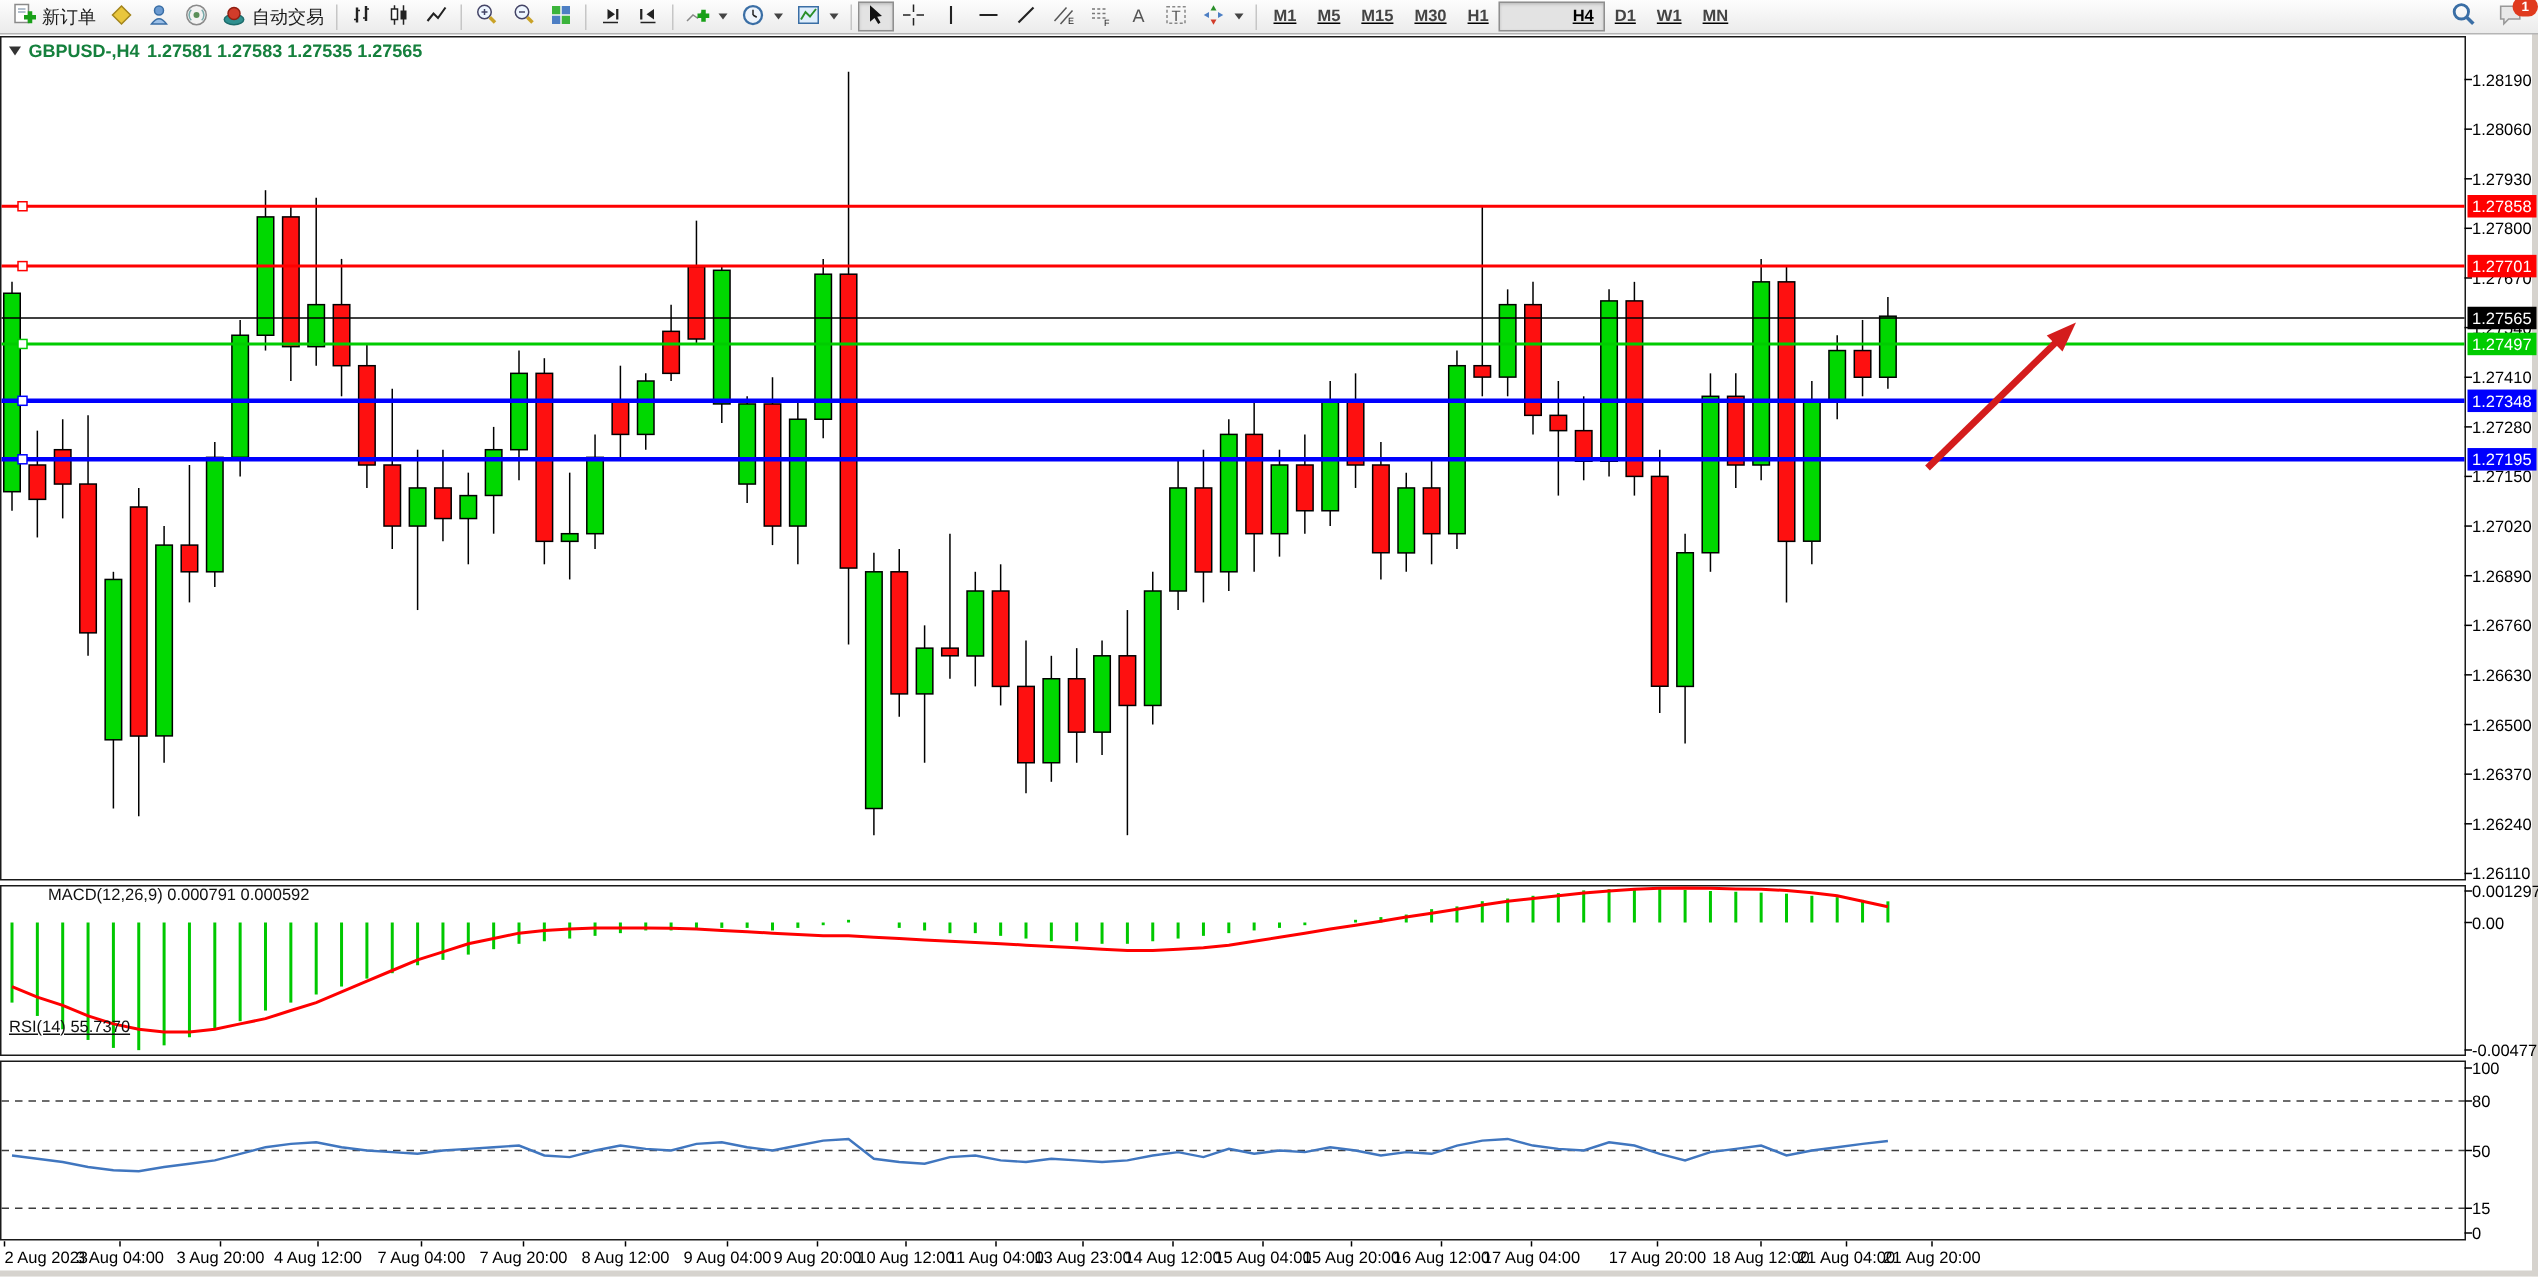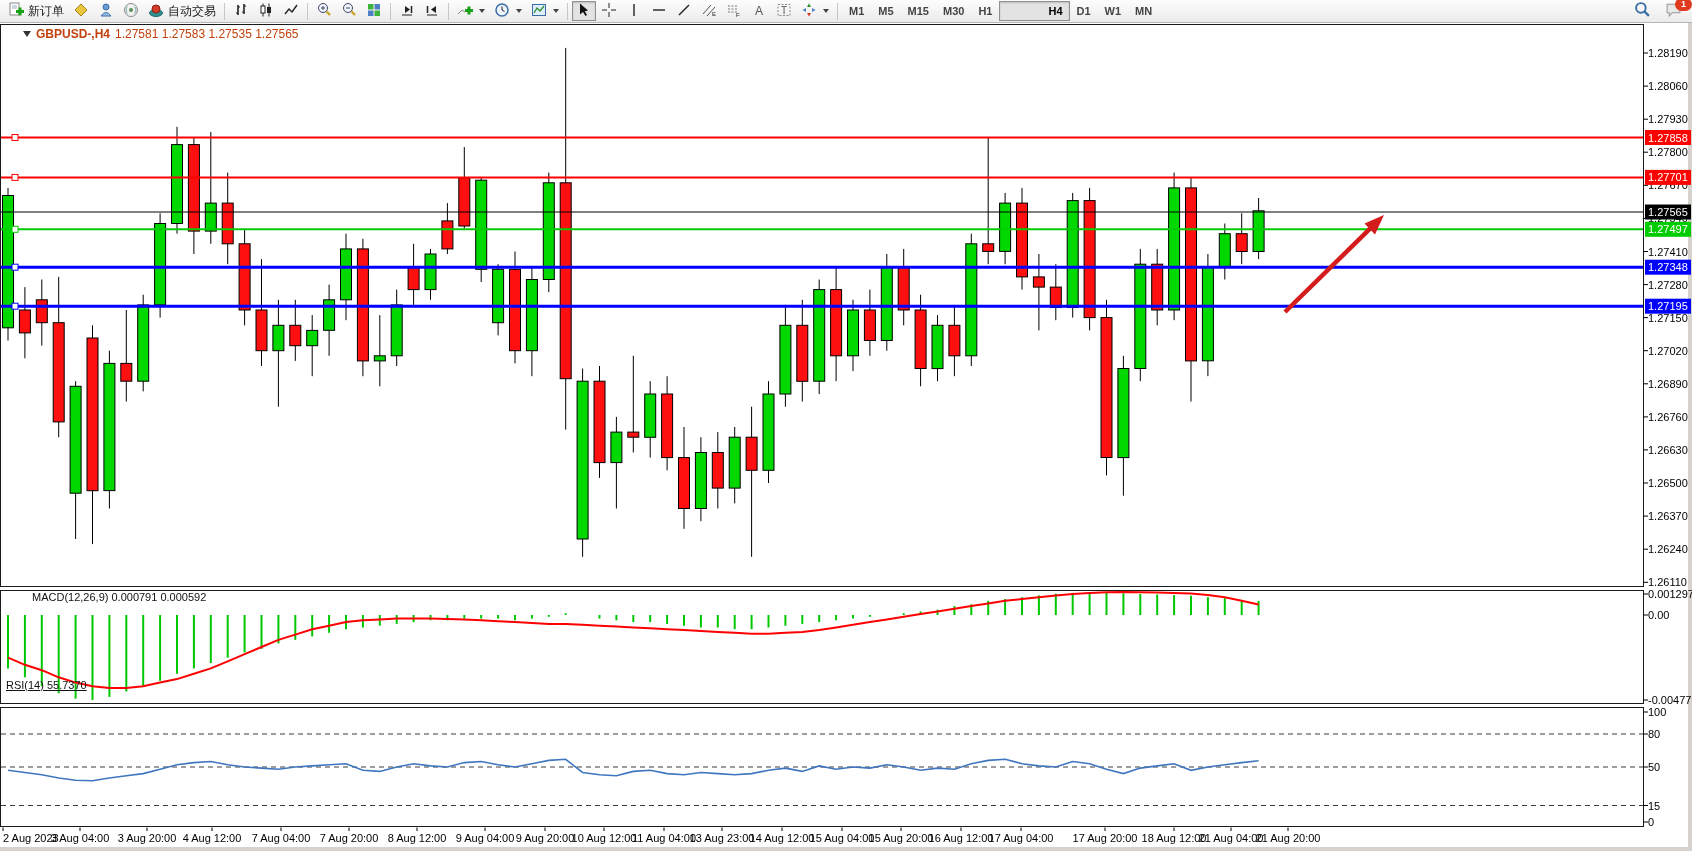--- a/index.html
+++ b/index.html
@@ -15,22 +15,22 @@
   .sep{width:1px;height:17px;background:#c6c6c6;margin:0 3px;}
   .caret{width:0;height:0;border-left:3px solid transparent;border-right:3px solid transparent;
          border-top:4px solid #444;margin-left:2px;}
   .tf-btn{font:bold 11px "Liberation Sans",sans-serif;color:#444;height:20px;padding:0 6px;
           border:1px solid transparent;background:transparent;}
   .tf-btn.active{border:1px solid #8f8f8f;background:#e3e3e3;box-shadow:inset 0 1px 2px #bdbdbd;color:#000;padding-left:48px;}
   .tb-right{margin-left:auto;display:flex;align-items:center;gap:6px;padding-right:2px;}
   .chat-wrap{position:relative;}
   .chat-badge{position:absolute;top:-4px;right:-7px;min-width:13px;height:13px;border-radius:7px;
           background:#e03a1e;color:#fff;font:bold 9px/13px "Liberation Sans",sans-serif;text-align:center;padding:0 2px;}
-  .chart-title{position:absolute;left:23px;top:27px;z-index:4;display:flex;align-items:center;gap:5px;
-          font:bold 12px "Liberation Sans",sans-serif;color:#c2410c;}
+  .chart-title{position:absolute;left:6px;top:27px;z-index:4;display:flex;align-items:center;gap:5px;
+          font:bold 12px "Liberation Sans",sans-serif;color:#15803d;}
   .collapse-tri{width:0;height:0;border-left:4px solid transparent;border-right:4px solid transparent;
           border-top:6px solid #333;}
   .pane-label{position:absolute;z-index:4;font:11px "Liberation Sans",sans-serif;color:#111;}
 </style>
 </head>
 <body>
 <div class="screen">
 
 <div class="toolbar">
   <button class="tb-btn">
@@ -214,21 +214,21 @@
   <button class="tb-btn">
     <span><svg width="16" height="16" viewBox="0 0 16 16">
             <polygon points="8,1.5 10,5 6,5" fill="#2a8f2a"></polygon>
             <polygon points="8,14.5 10,11 6,11" fill="#d23c2a"></polygon>
             <polygon points="1.5,8 5,6 5,10" fill="#4d7fc4"></polygon>
             <polygon points="14.5,8 11,6 11,10" fill="#4d7fc4"></polygon>
           </svg></span>
     <span class="caret"></span>
   </button>
   <div class="sep"></div>
-  <div id="tf-group" style="display:flex;align-items:center;">
+  <div id="tf-group" style="display:flex;align-items:center;text-decoration:underline;">
         <button class="tf-btn">M1</button>
         <button class="tf-btn">M5</button>
         <button class="tf-btn">M15</button>
         <button class="tf-btn">M30</button>
         <button class="tf-btn">H1</button>
         <button class="tf-btn active">H4</button>
         <button class="tf-btn">D1</button>
         <button class="tf-btn">W1</button>
         <button class="tf-btn">MN</button>
       </div>
@@ -244,21 +244,21 @@
               <path d="M2 3 h12 v8 h-7 l-3 3 v-3 h-2 z" fill="#e8e8e8" stroke="#999"></path>
             </svg></span>
       <span class="chat-badge">1</span>
     </button>
   </div>
 </div>
 
 <div class="chart-title">
   <span class="collapse-tri"></span>
   <span>GBPUSD-,H4</span>
-  <span style="font-weight:normal;">1.27581 1.27583 1.27535 1.27565</span>
+  <span style="font-weight:bold;">1.27581 1.27583 1.27535 1.27565</span>
 </div>
 
 <div class="pane-label" style="left:6px;top:591px;padding-left:26px;">MACD(12,26,9) 0.000791 0.000592</div>
 <div class="pane-label" style="left:6px;top:679px;text-decoration:underline;">RSI(14) 55.7370</div>
 
 <svg id="chart-svg" width="1692" height="851">
       <rect x="0" y="0" width="1692" height="851" fill="#ffffff"></rect>
       <rect x="1688" y="0" width="4" height="851" fill="#d6d3ce"></rect>
       <rect x="0" y="847" width="1692" height="4" fill="#d6d3ce"></rect>
       <rect x="0.5" y="24.5" width="1643" height="562" fill="#ffffff" stroke="#1a1a1a" stroke-width="1"></rect>

